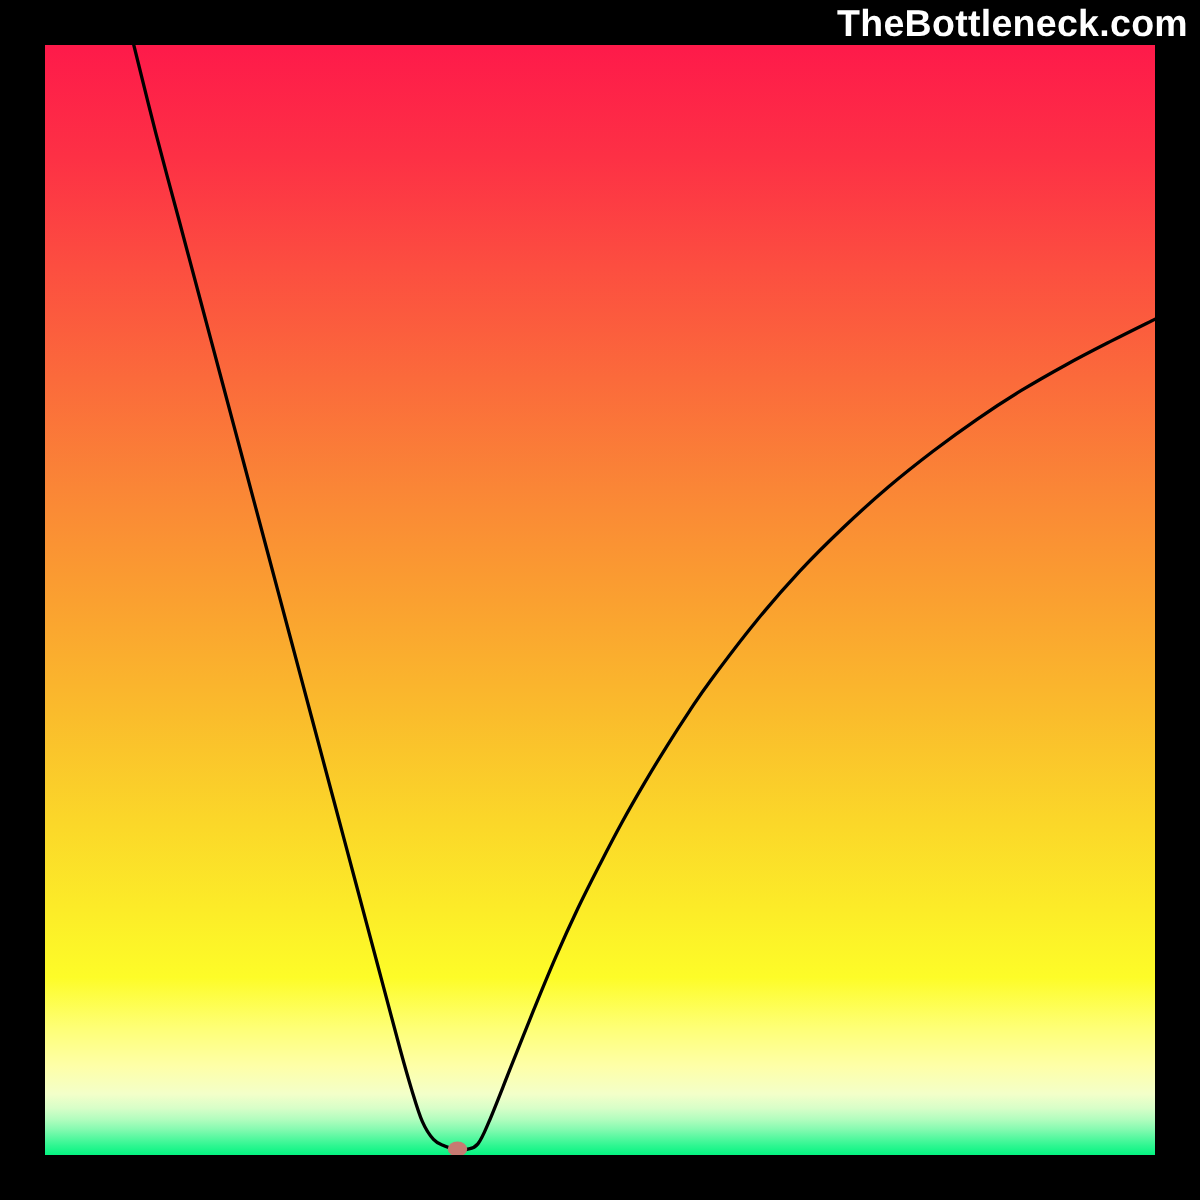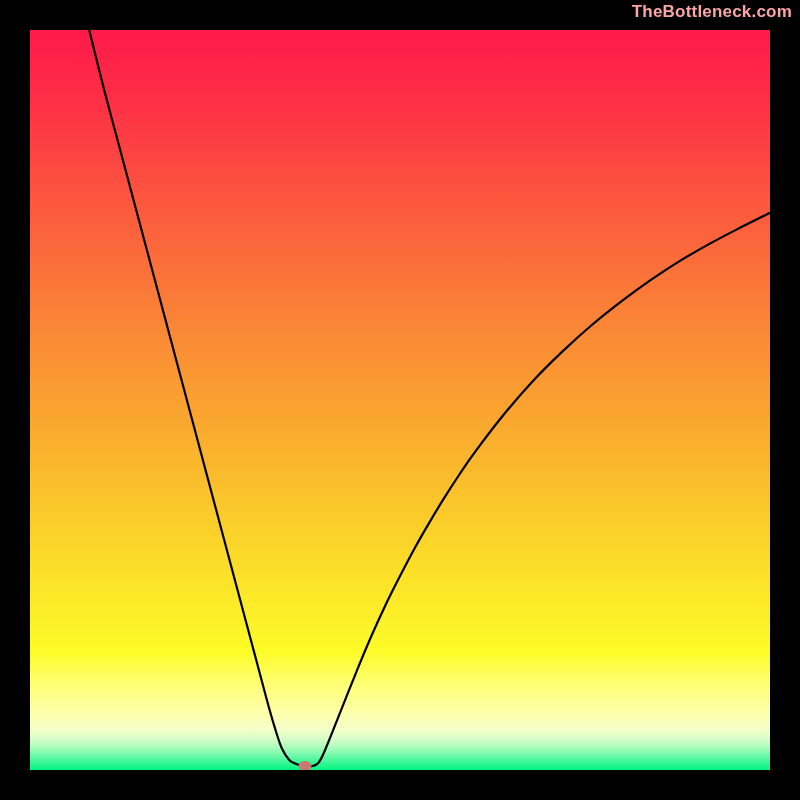--- a/index.html
+++ b/index.html
@@ -8,23 +8,23 @@
     width: 800px;
     height: 800px;
     background: #000;
     position: relative;
   }
   .attribution {
     position: absolute;
     top: 2px;
     right: 8px;
     font-family: Arial, Helvetica, sans-serif;
-    font-size: 17px;
+    font-size: 25px;
     font-weight: bold;
-    color: #fca5a5;
+    color: #ffffff;
     letter-spacing: 0.2px;
   }
   .plot-area {
     position: absolute;
     left: 30px;
     top: 30px;
     width: 740px;
     height: 740px;
     overflow: hidden;
   }

